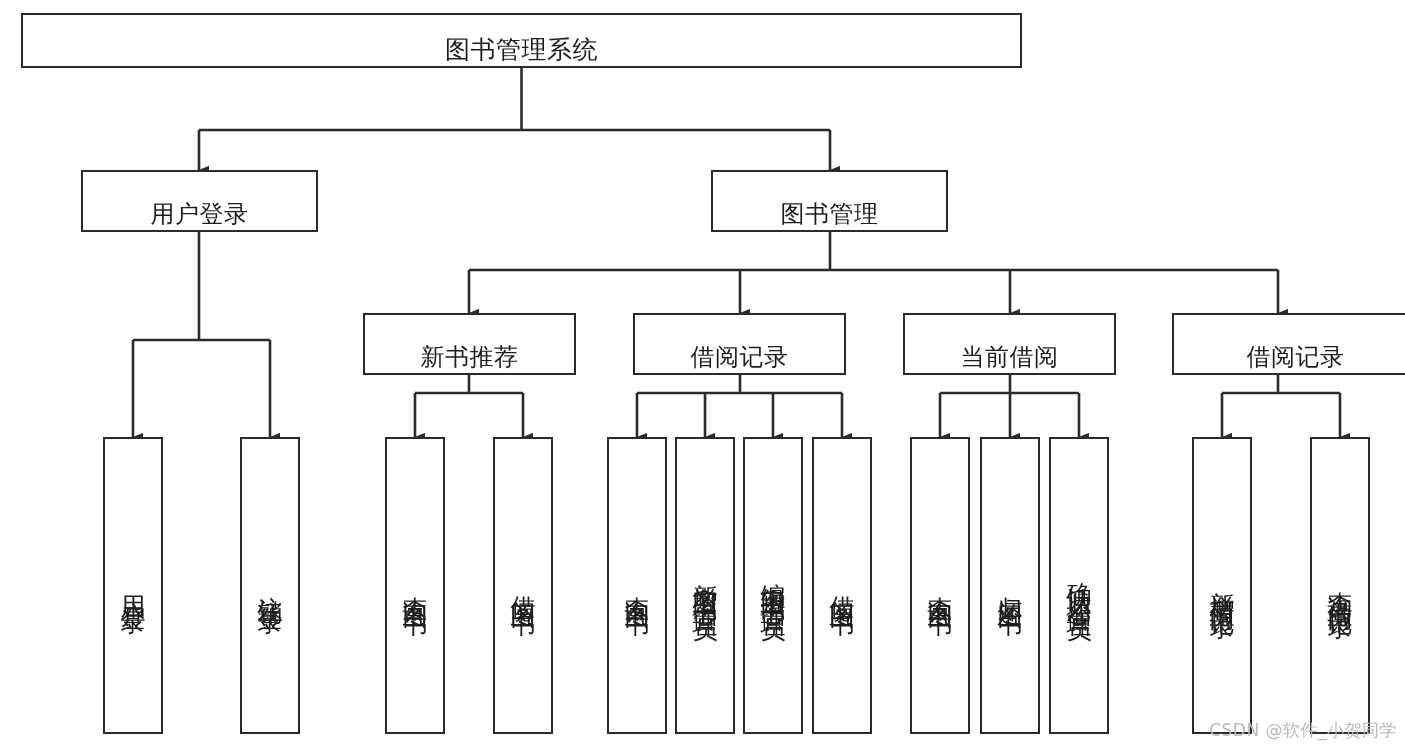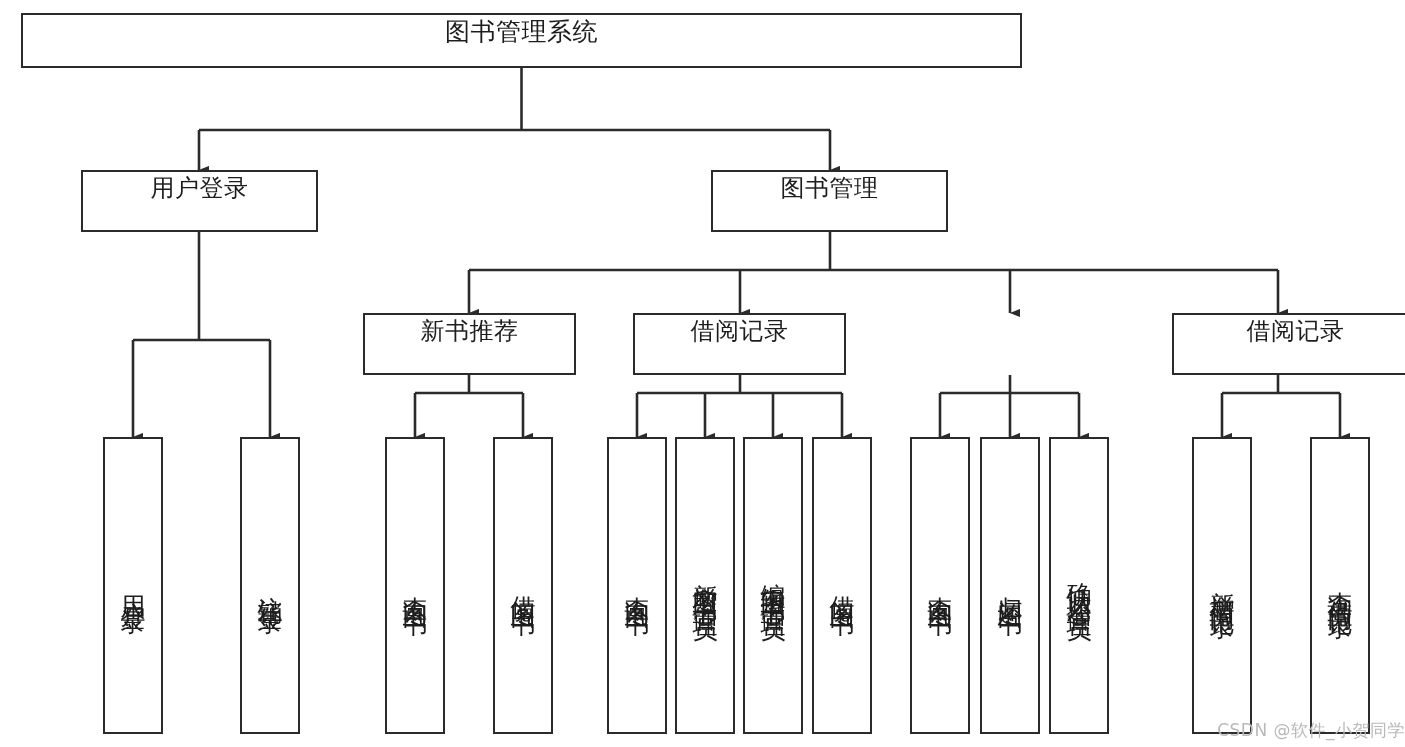--- a/index.html
+++ b/index.html
@@ -26,21 +26,21 @@
     height: 747px;
   }
 
   
   .node {
     position: absolute;
     box-sizing: border-box;
     background: #ffffff;
     border: 2.5px solid #2b2b2b;
     display: flex;
-    align-items: flex-start;
+    align-items: flex-end;
     justify-content: center;
     z-index: 3;
   }
   .node .label {
     color: #1d1d1d;
     letter-spacing: 0.5px;
     white-space: nowrap;
   }
   .node.root .label   { font-size: 25px; }
   .node.level2 .label { font-size: 24px; }
@@ -56,21 +56,21 @@
     text-orientation: upright;
     font-size: 25px;
     line-height: 1.08;
     letter-spacing: 5px;
     white-space: nowrap;
     text-align: center;
   }
 
   .watermark {
     position: absolute;
-    right: 0;
+    right: 8px;
     bottom: 5px;
     font-size: 17px;
     color: #b9b9b9;
     letter-spacing: 0.5px;
     z-index: 6;
     white-space: nowrap;
     pointer-events: none;
     margin-top: 39px;
   }
 </style>
@@ -145,20 +145,23 @@
   </div>
 
   <div class="node level2" style="left:711px; top:170px; width:237px; height:62px;">
     <span class="label">图书管理</span>
   </div>
 
   <div class="node level3" style="left:633px; top:313px; width:213px; height:62px;">
     <span class="label">借阅记录</span>
   </div>
 
+  <div class="node level3" style="left:903px; top:313px; width:213px; height:62px;">
+    <span class="label">当前借阅</span>
+  </div>
 
   <div class="node level3" style="left:1172px; top:313px; width:247px; height:62px;">
     <span class="label">借阅记录</span>
   </div>
 
   <div class="node leaf" style="left:103px; top:437px; width:60px; height:297px;">
     <span class="label">用户登录</span>
   </div>
 
   <div class="node leaf" style="left:240px; top:437px; width:60px; height:297px;">

